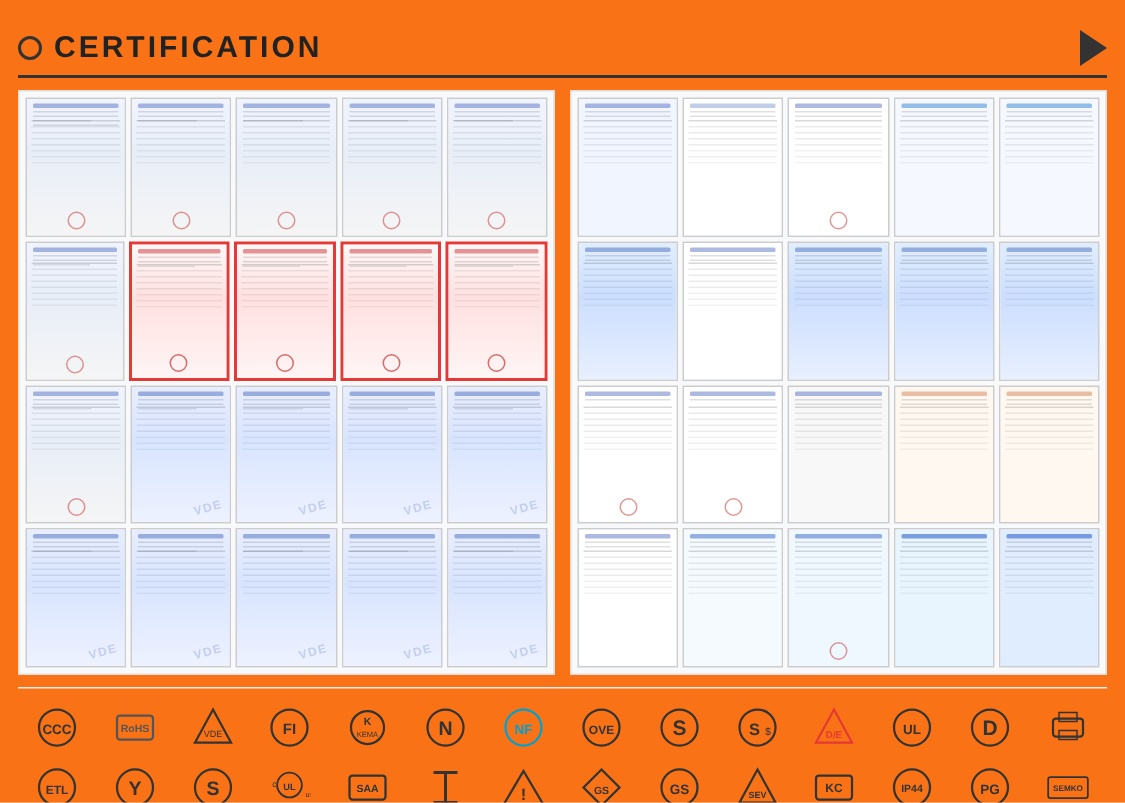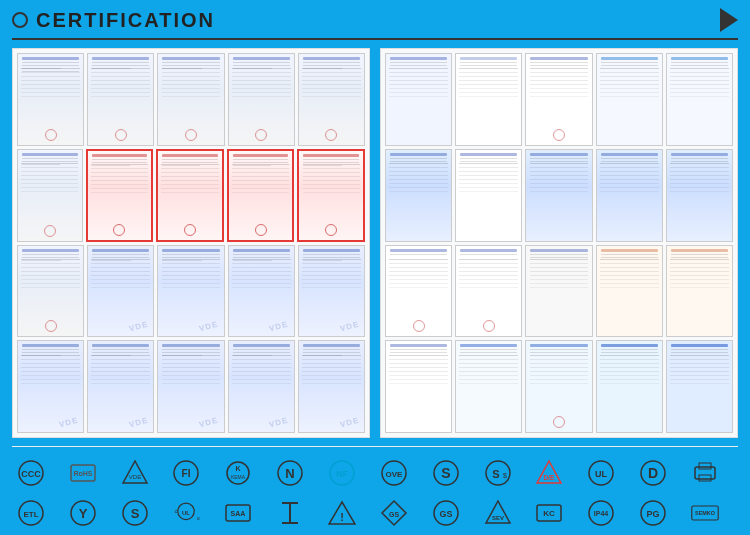--- a/index.html
+++ b/index.html
@@ -7,22 +7,22 @@
       width: 750px;
       height: 535px;
       background: #fff;
       font-family: Arial, sans-serif;
       overflow: hidden;
     }
 
     .page-container {
       width: 750px;
       height: 535px;
-      background: #0ea5e9;
-      padding: 8px 12px;
+      background: #f97316;
+      padding: 20px 12px;
     }
 
     
     .header {
       display: flex;
       align-items: center;
       margin-bottom: 8px;
       border-bottom: 2px solid #333;
       padding-bottom: 6px;
     }
@@ -152,21 +152,21 @@
     .icons-row {
       display: flex;
       align-items: center;
       justify-content: space-around;
       padding: 2px 0;
     }
 
     .cert-icon {
       display: flex;
       flex-direction: column;
-      align-items: flex-start;
+      align-items: center;
       justify-content: center;
       width: 42px;
       height: 36px;
       font-size: 9px;
       text-align: center;
       color: #333;
     }
 
     .cert-icon svg {
       width: 28px;

